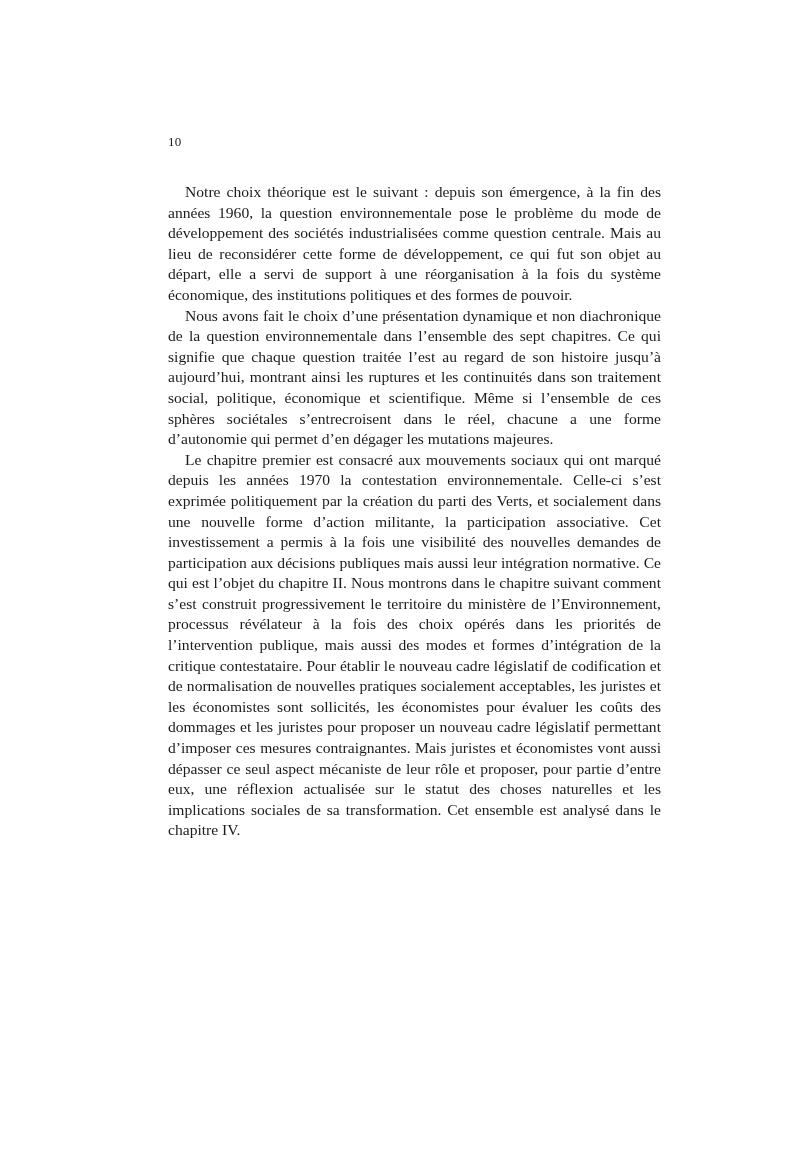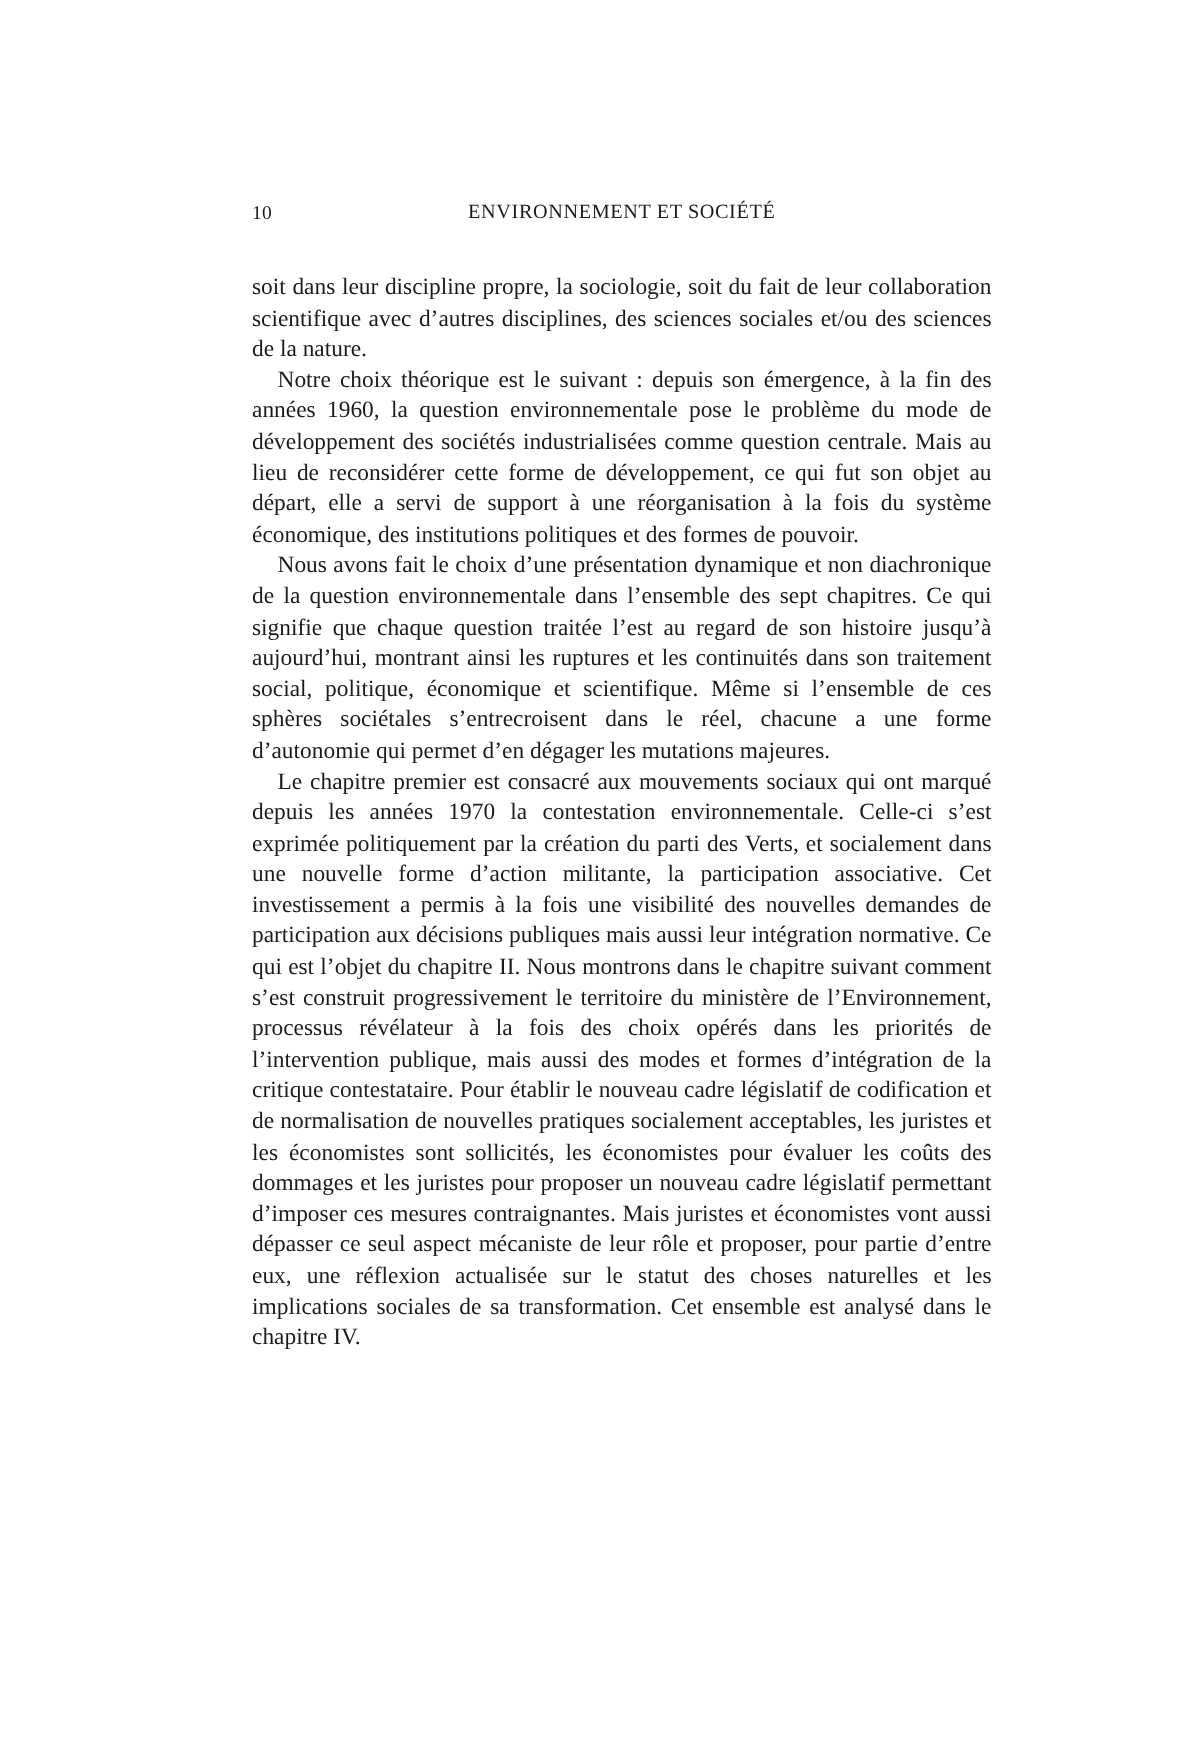--- a/index.html
+++ b/index.html
@@ -55,23 +55,21 @@
     text-indent: 0;
   }
 </style>
 </head>
 <body>
 
 <div class="page">
 
   <div class="page-header">
     <span class="page-number">10</span>
-    <span class="running-head">ENVIRONNEMENT ET SOCIÉTÉ</span>
   </div>
 
   <div class="page-body">
-    <p class="no-indent">soit dans leur discipline propre, la sociologie, soit du fait de leur collaboration scientifique avec d’autres disciplines, des sciences sociales et/ou des sciences de la nature.</p>
     <p>Notre choix théorique est le suivant : depuis son émergence, à la fin des années 1960, la question environnementale pose le problème du mode de développement des sociétés industrialisées comme question centrale. Mais au lieu de reconsidérer cette forme de développement, ce qui fut son objet au départ, elle a servi de support à une réorganisation à la fois du système économique, des institutions politiques et des formes de pouvoir.</p>
     <p>Nous avons fait le choix d’une présentation dynamique et non diachronique de la question environnementale dans l’ensemble des sept chapitres. Ce qui signifie que chaque question traitée l’est au regard de son histoire jusqu’à aujourd’hui, montrant ainsi les ruptures et les continuités dans son traitement social, politique, économique et scientifique. Même si l’ensemble de ces sphères sociétales s’entrecroisent dans le réel, chacune a une forme d’autonomie qui permet d’en dégager les mutations majeures.</p>
     <p>Le chapitre premier est consacré aux mouvements sociaux qui ont marqué depuis les années 1970 la contestation environnementale. Celle-ci s’est exprimée politiquement par la création du parti des Verts, et socialement dans une nouvelle forme d’action militante, la participation associative. Cet investissement a permis à la fois une visibilité des nouvelles demandes de participation aux décisions publiques mais aussi leur intégration normative. Ce qui est l’objet du chapitre II. Nous montrons dans le chapitre suivant comment s’est construit progressivement le territoire du ministère de l’Environnement, processus révélateur à la fois des choix opérés dans les priorités de l’intervention publique, mais aussi des modes et formes d’intégration de la critique contestataire. Pour établir le nouveau cadre législatif de codification et de normalisation de nouvelles pratiques socialement acceptables, les juristes et les économistes sont sollicités, les économistes pour évaluer les coûts des dommages et les juristes pour proposer un nouveau cadre législatif permettant d’imposer ces mesures contraignantes. Mais juristes et économistes vont aussi dépasser ce seul aspect mécaniste de leur rôle et proposer, pour partie d’entre eux, une réflexion actualisée sur le statut des choses naturelles et les implications sociales de sa transformation. Cet ensemble est analysé dans le chapitre IV.</p>
   </div>
 
 </div>
 
 </body></html>

